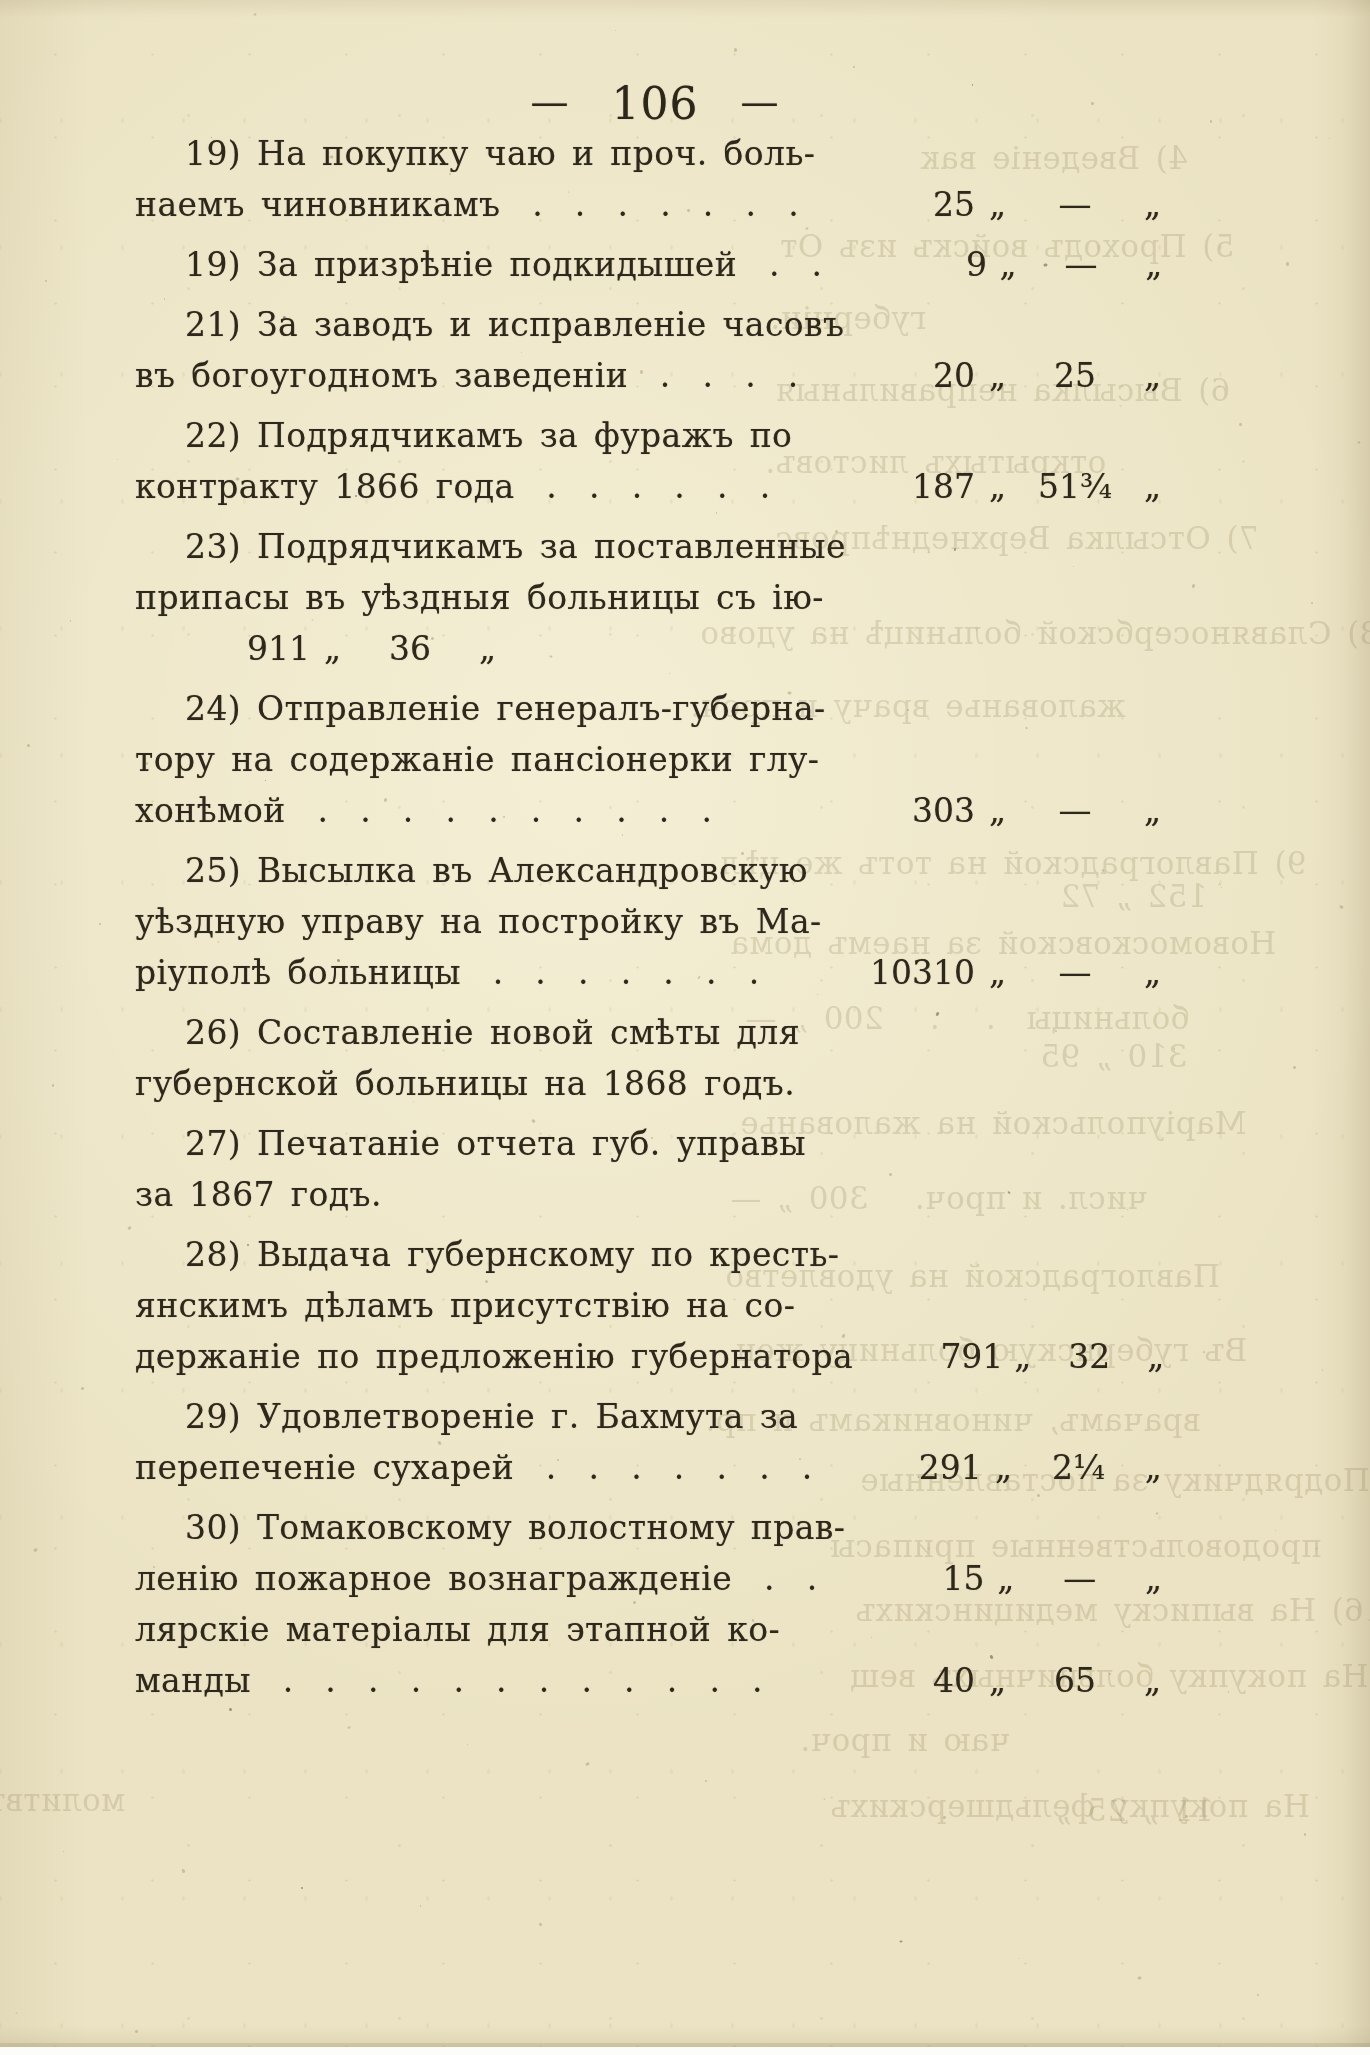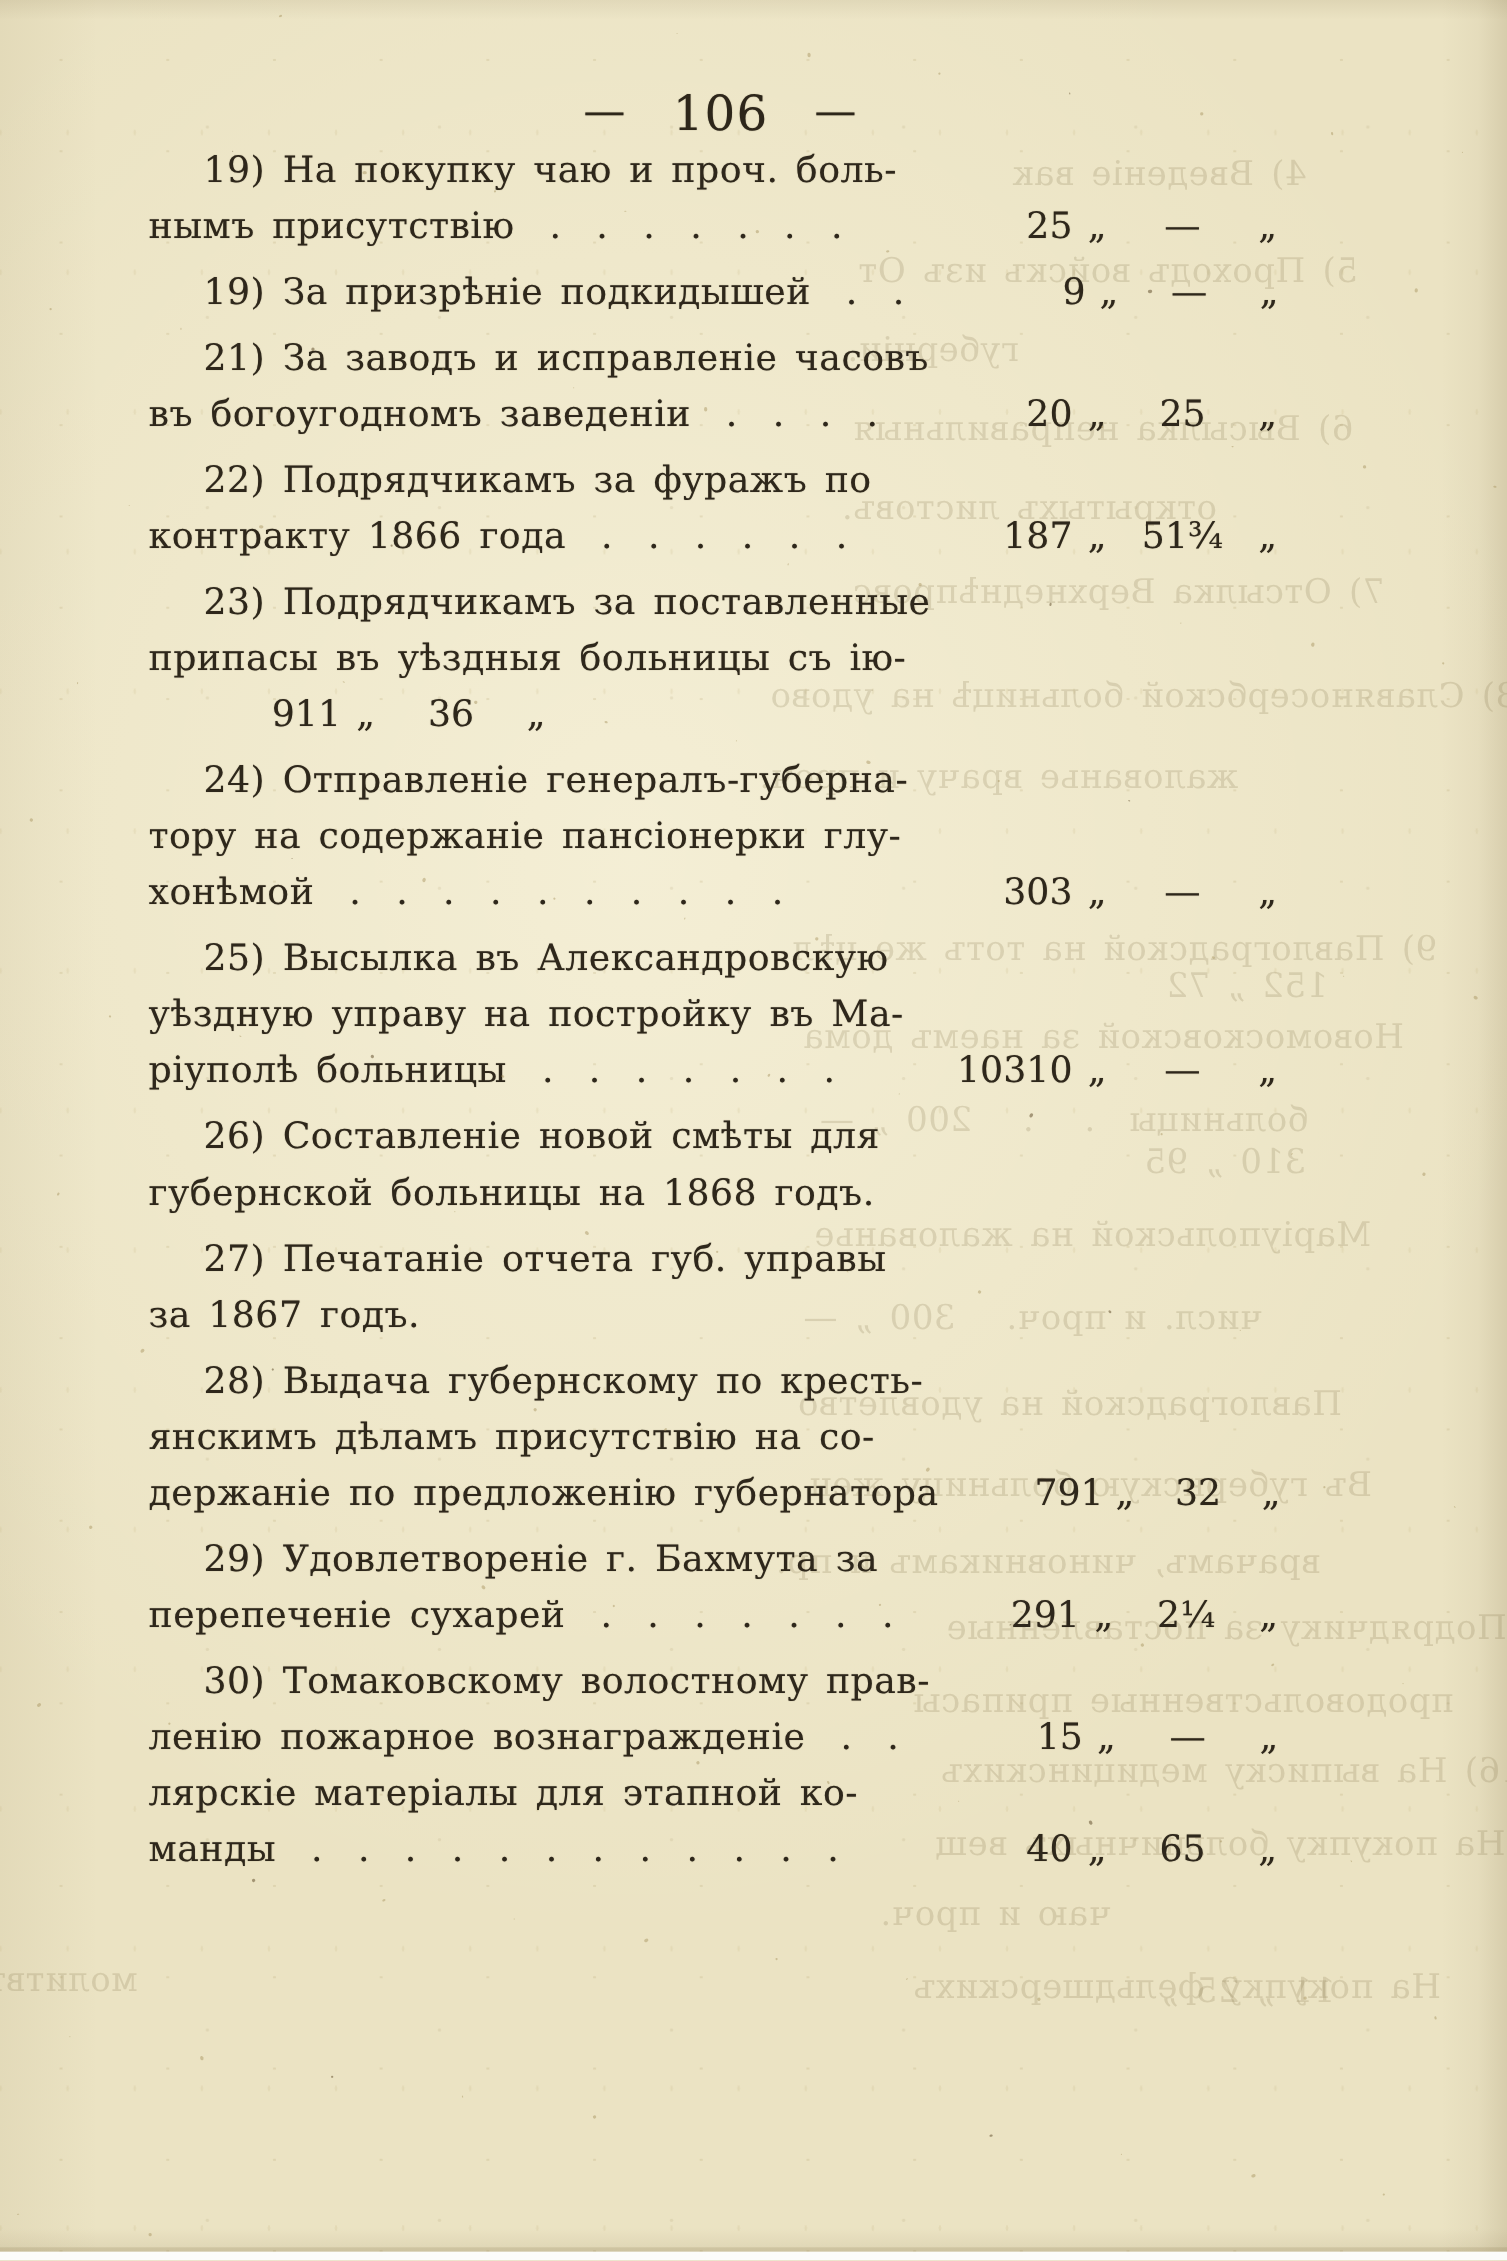--- a/index.html
+++ b/index.html
@@ -98,21 +98,21 @@
 
 <div class="page-body">
     <div class="row para">
       <span class="txt ind">19) На покупку чаю и проч. боль-</span>
       <span class="rub"></span>
       <span class="sep"></span>
       <span class="kop"></span>
       <span class="far"></span>
     </div>
     <div class="row">
-      <span class="txt">нымъ присутствію  .  .  .  .  .  .  .</span>
+      <span class="txt">наемъ чиновникамъ  .  .  .  .  .  .  .</span>
       <span class="rub">25</span>
       <span class="sep">„</span>
       <span class="kop">—</span>
       <span class="far">„</span>
     </div>
     <div class="row para">
       <span class="txt ind">19) За призрѣніе подкидышей  .  .</span>
       <span class="rub">9</span>
       <span class="sep">„</span>
       <span class="kop">—</span>

